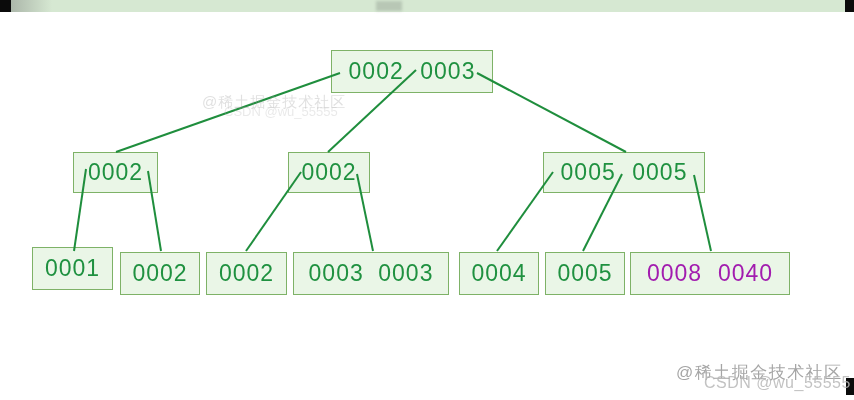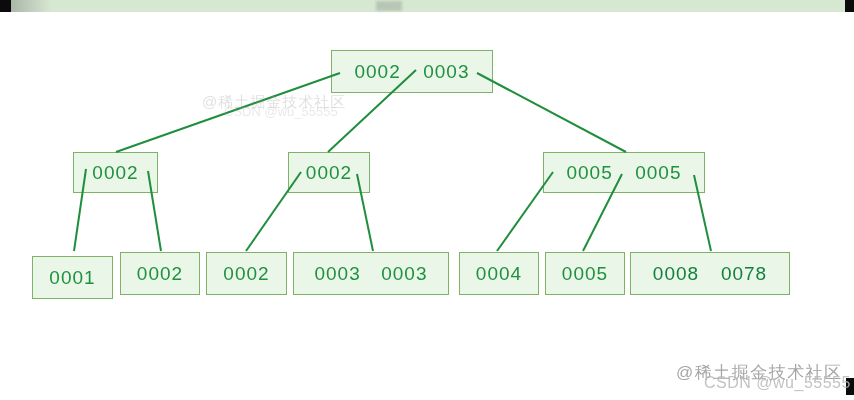--- a/index.html
+++ b/index.html
@@ -15,21 +15,21 @@
   .black-mark{position:absolute;background:#0b0b0b;}
   .mark-tl{left:0;top:0;width:11px;height:12px;}
   .mark-tr{left:845px;top:0;width:9px;height:12px;}
   .mark-br{left:846px;top:378px;width:8px;height:17px;}
   #edge-layer{position:absolute;left:0;top:0;width:854px;height:400px;
     z-index:3;pointer-events:none;}
   #node-layer{position:absolute;left:0;top:0;width:854px;height:400px;z-index:2;}
   .tree-node{
     position:absolute;box-sizing:border-box;border:1.5px solid;
     display:flex;justify-content:space-evenly;align-items:center;
-    font-size:19px;letter-spacing:1px;
+    font-size:23px;letter-spacing:1px;
   }
   .tree-node span{display:inline-block;}
   .watermark{position:absolute;white-space:nowrap;z-index:4;pointer-events:none;}
   .wm-center-1{left:202px;top:93px;font-size:15px;color:#9a9a9a;opacity:.30;letter-spacing:1px;}
   .wm-center-2{left:224px;top:104px;font-size:13px;color:#ababab;opacity:.25;}
   .wm-bottom-1{left:676px;top:361px;font-size:17px;color:#8f8f8f;opacity:.8;letter-spacing:1.5px;}
   .wm-bottom-2{left:704px;top:374px;font-size:16px;color:#b8b8b8;opacity:.85;letter-spacing:.5px;}
 </style>
 </head>
 <body>
@@ -65,42 +65,42 @@
       <div class="tree-node" style="left: 73px; top: 152px; width: 85px; height: 41px; background: rgb(234, 246, 231); border-color: rgb(126, 178, 103); color: rgb(31, 145, 64);">
         <span>0002</span>
       </div>
       <div class="tree-node" style="left: 288px; top: 152px; width: 82px; height: 41px; background: rgb(234, 246, 231); border-color: rgb(126, 178, 103); color: rgb(31, 145, 64);">
         <span>0002</span>
       </div>
       <div class="tree-node" style="left: 543px; top: 152px; width: 162px; height: 41px; background: rgb(234, 246, 231); border-color: rgb(126, 178, 103); color: rgb(31, 145, 64);">
         <span>0005</span>
         <span>0005</span>
       </div>
-      <div class="tree-node" style="left: 32px; top: 256px; width: 81px; height: 43px; background: rgb(234, 246, 231); border-color: rgb(126, 178, 103); color: rgb(31, 145, 64);">
+      <div class="tree-node" style="left: 32px; top: 247px; width: 81px; height: 43px; background: rgb(234, 246, 231); border-color: rgb(126, 178, 103); color: rgb(31, 145, 64);">
         <span>0001</span>
       </div>
       <div class="tree-node" style="left: 120px; top: 252px; width: 80px; height: 43px; background: rgb(234, 246, 231); border-color: rgb(126, 178, 103); color: rgb(31, 145, 64);">
         <span>0002</span>
       </div>
       <div class="tree-node" style="left: 206px; top: 252px; width: 81px; height: 43px; background: rgb(234, 246, 231); border-color: rgb(126, 178, 103); color: rgb(31, 145, 64);">
         <span>0002</span>
       </div>
       <div class="tree-node" style="left: 293px; top: 252px; width: 156px; height: 43px; background: rgb(234, 246, 231); border-color: rgb(126, 178, 103); color: rgb(31, 145, 64);">
         <span>0003</span>
         <span>0003</span>
       </div>
       <div class="tree-node" style="left: 459px; top: 252px; width: 80px; height: 43px; background: rgb(234, 246, 231); border-color: rgb(126, 178, 103); color: rgb(31, 145, 64); text-align: center;">
         <span>0004</span>
       </div>
       <div class="tree-node" style="left: 545px; top: 252px; width: 80px; height: 43px; background: rgb(234, 246, 231); border-color: rgb(126, 178, 103); color: rgb(31, 145, 64);">
         <span>0005</span>
       </div>
-      <div class="tree-node" style="left: 630px; top: 252px; width: 160px; height: 43px; background: rgb(234, 246, 231); border-color: rgb(126, 178, 103); color: #15803d;">
+      <div class="tree-node" style="left: 630px; top: 252px; width: 160px; height: 43px; background: rgb(234, 246, 231); border-color: rgb(126, 178, 103); color: #a21caf;">
         <span>0008</span>
-        <span>0078</span>
+        <span>0040</span>
       </div>
     </div>
 
   <div class="watermark wm-center-1">@稀土掘金技术社区</div>
   <div class="watermark wm-center-2">CSDN @wu_55555</div>
   <div class="watermark wm-bottom-1">@稀土掘金技术社区</div>
   <div class="watermark wm-bottom-2">CSDN @wu_55555</div>
 
 </div>
 

